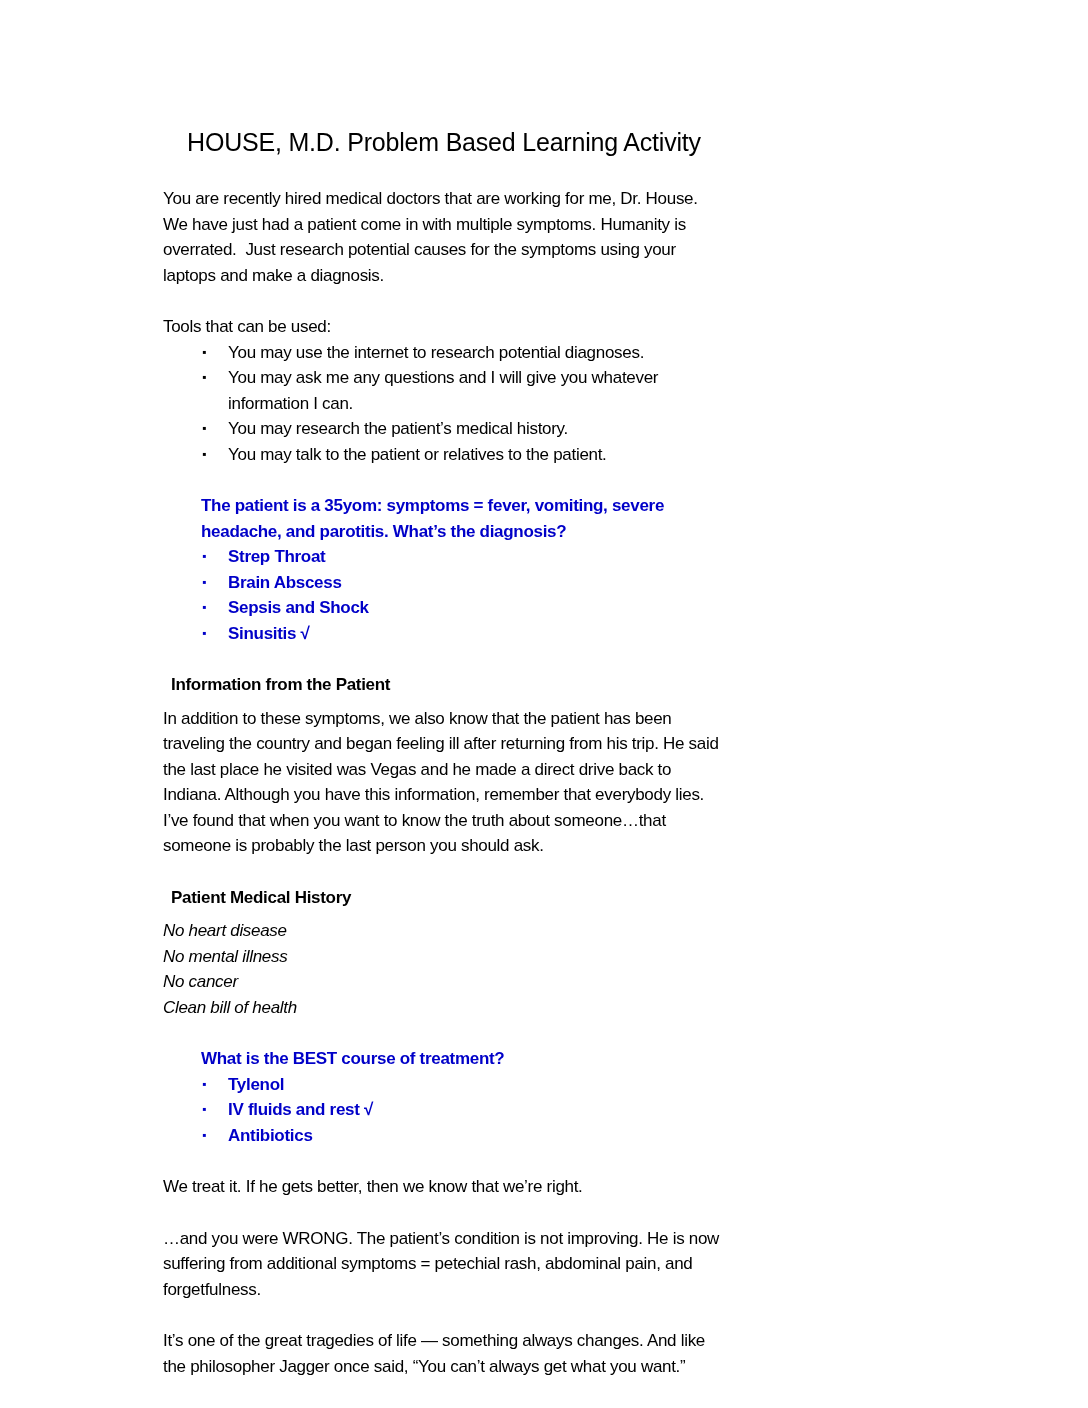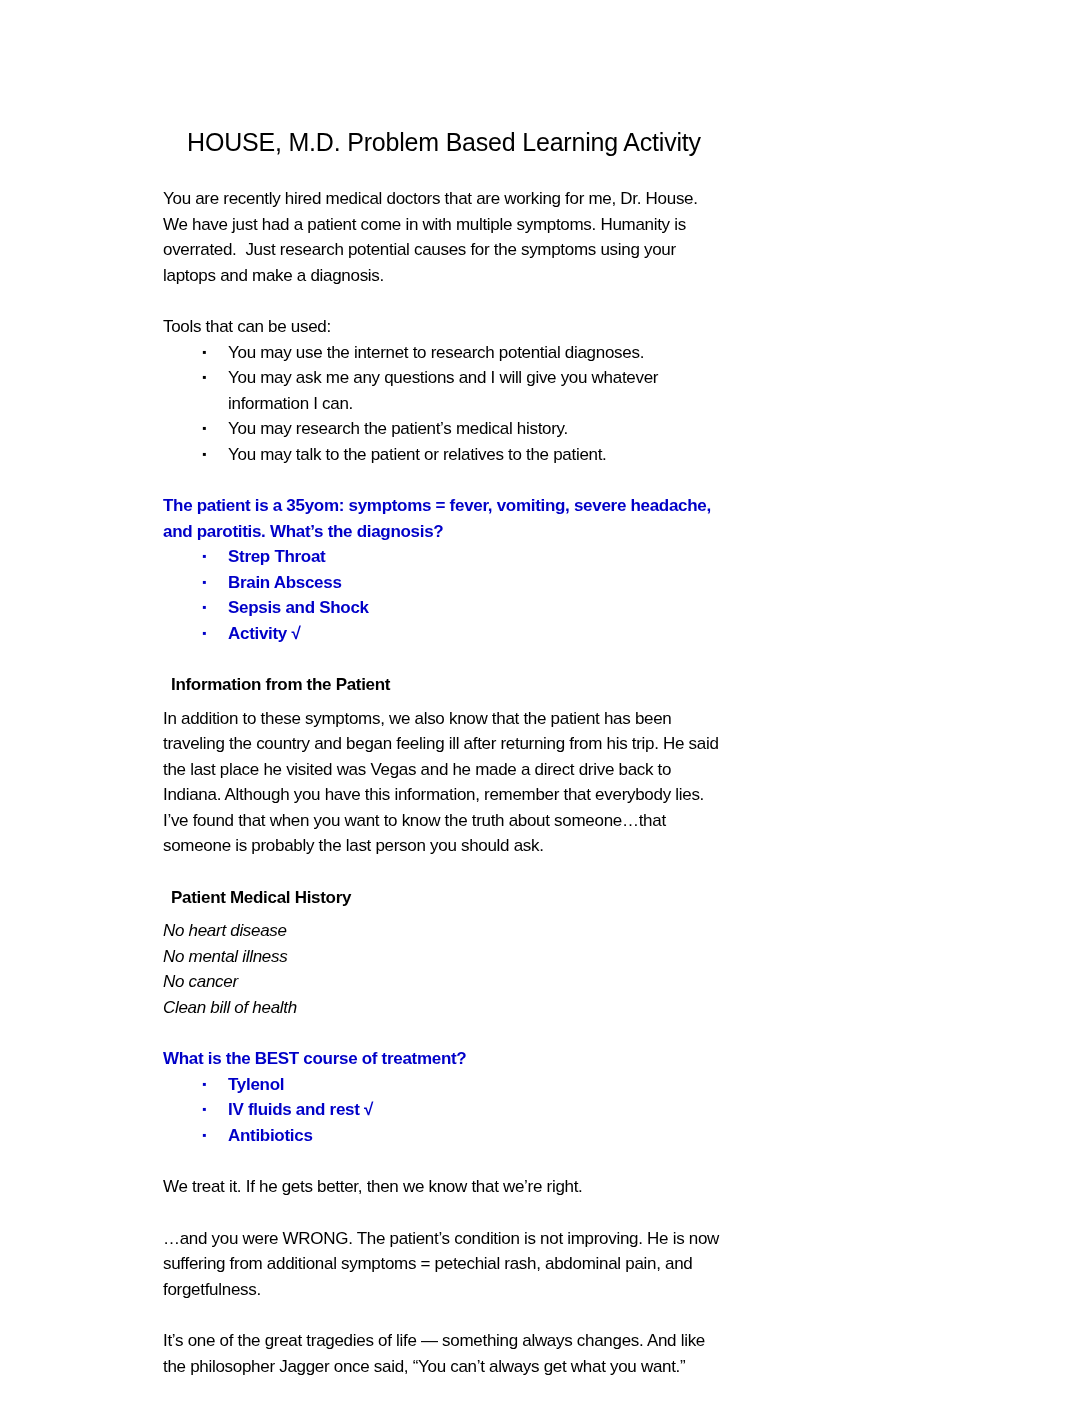--- a/index.html
+++ b/index.html
@@ -40,20 +40,21 @@
     margin: 8px;
     font-weight: 700;
   }
   .line {
     margin: 0;
     font-style: italic;
   }
   .blue {
     color: #0000C8;
     font-weight: 700;
+    margin-left: 38px;
   }
   ul.bullets {
     list-style: none;
     margin: 0 0 26px 0;
     padding: 0;
   }
   ul.bullets li {
     position: relative;
     padding-left: 65px;
     margin: 0;
@@ -84,21 +85,21 @@
     <li>You may ask me any questions and I will give you whatever information I can.</li>
     <li>You may research the patient’s medical history.</li>
     <li>You may talk to the patient or relatives to the patient.</li>
   </ul>
 
   <p class="para no-gap blue">The patient is a 35yom: symptoms = fever, vomiting, severe headache, and parotitis. What’s the diagnosis?</p>
   <ul class="bullets blue">
     <li>Strep Throat</li>
     <li>Brain Abscess</li>
     <li>Sepsis and Shock</li>
-    <li>Activity √</li>
+    <li>Sinusitis √</li>
   </ul>
 
   <p class="heading">Information from the Patient</p>
   <p class="para">In addition to these symptoms, we also know that the patient has been traveling the country and began feeling ill after returning from his trip. He said the last place he visited was Vegas and he made a direct drive back to Indiana. Although you have this information, remember that everybody lies. I’ve found that when you want to know the truth about someone…that someone is probably the last person you should ask.</p>
 
   <div class="history-block">
     <p class="heading">Patient Medical History</p>
     <div class="line">No heart disease</div>
     <div class="line">No mental illness</div>
     <div class="line">No cancer</div>

